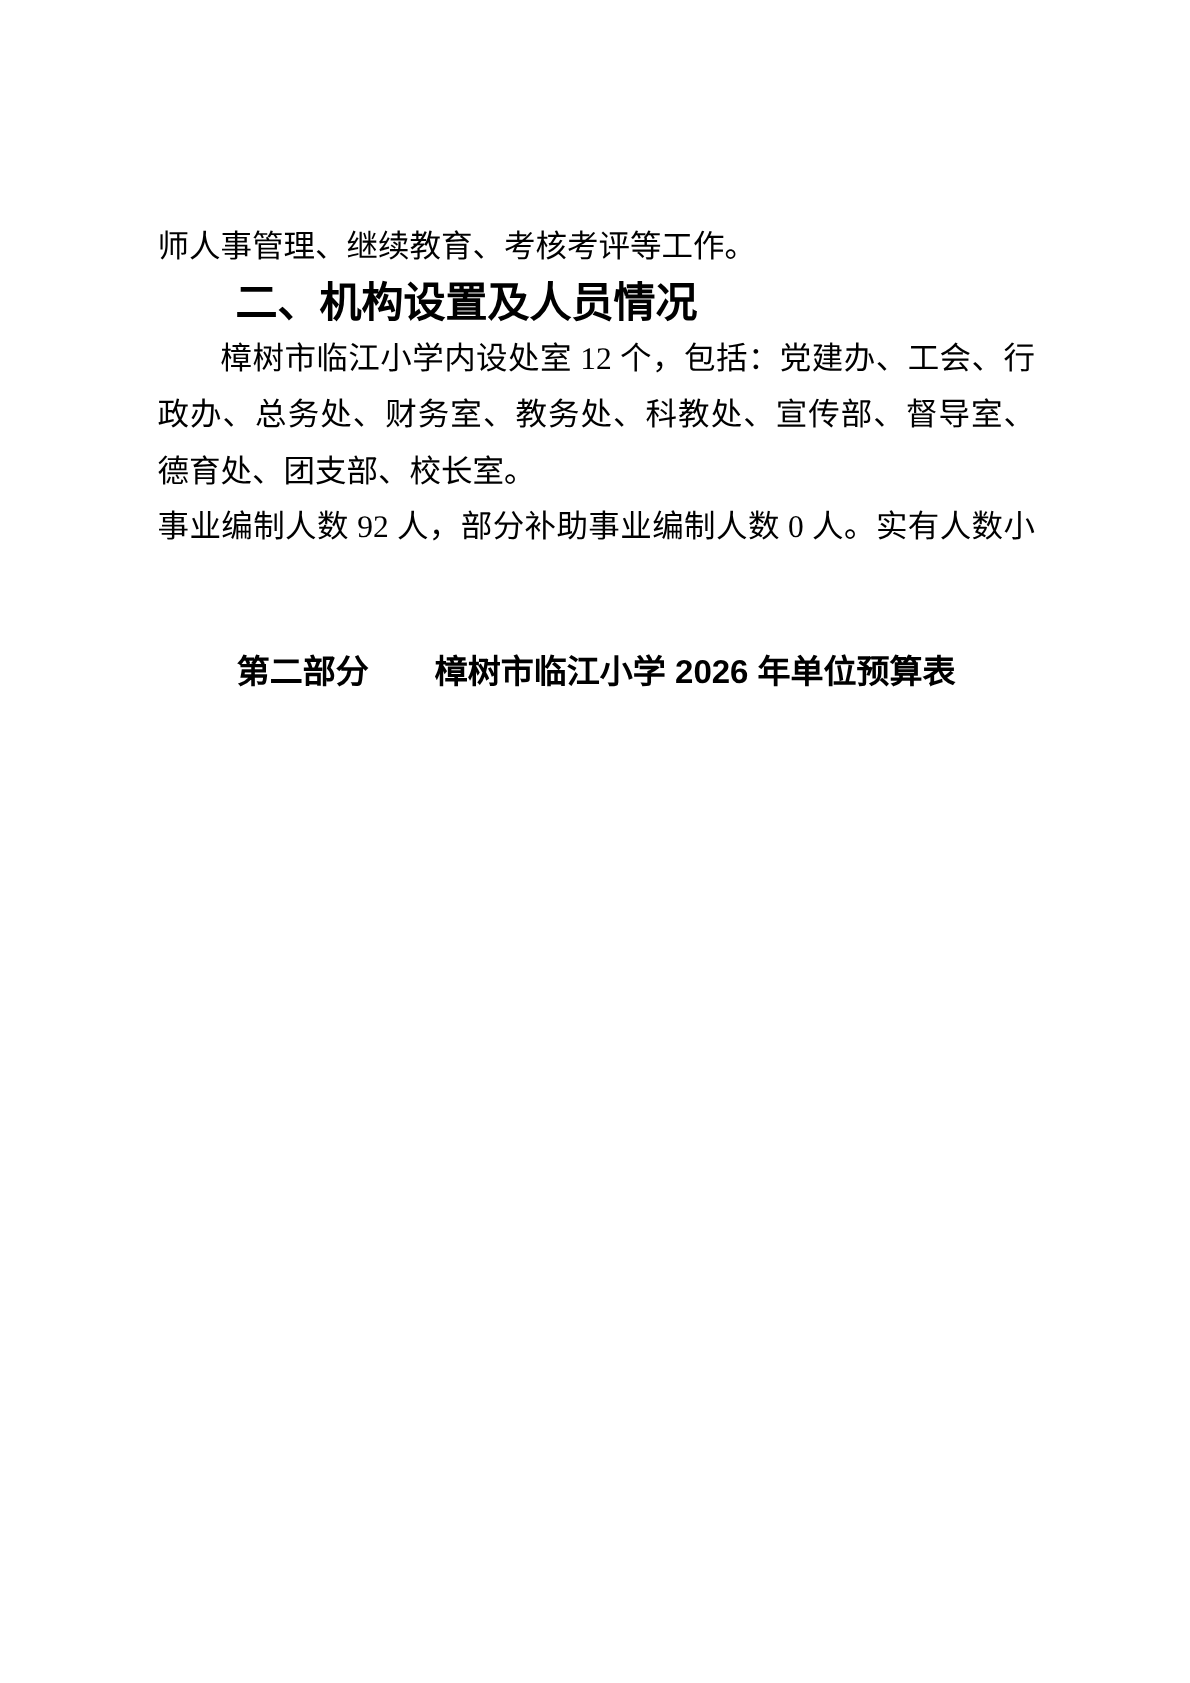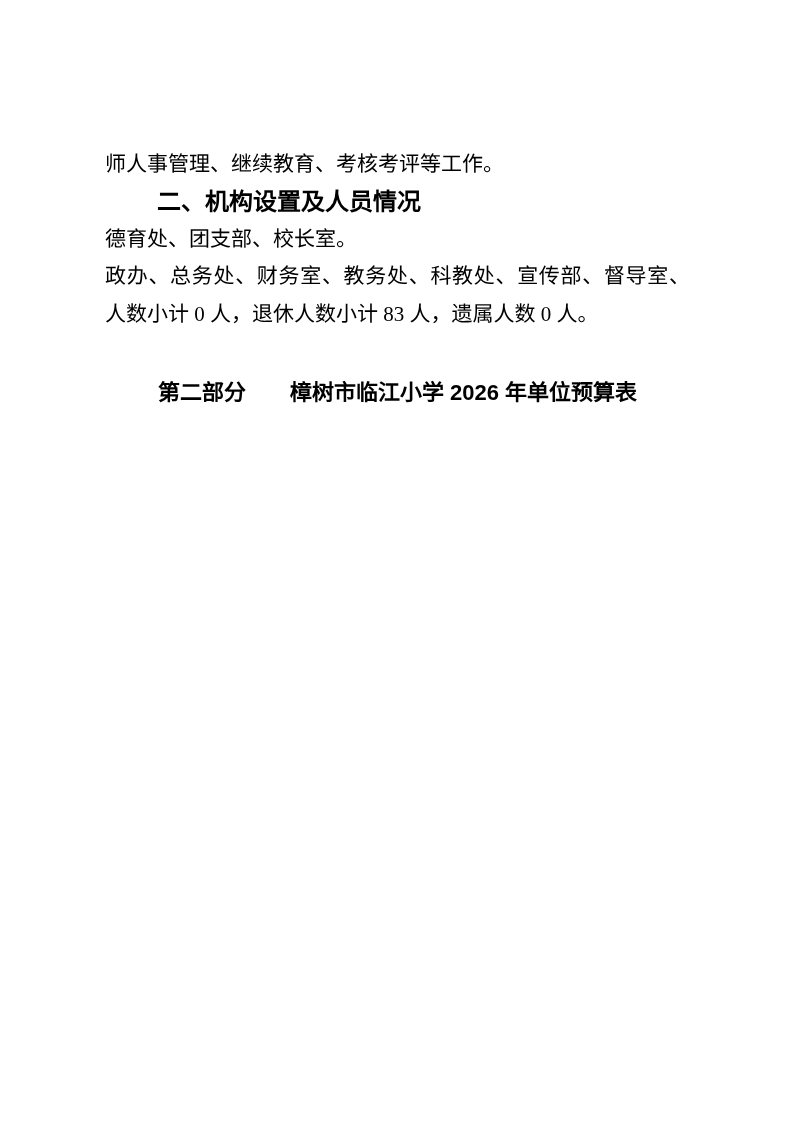--- a/index.html
+++ b/index.html
@@ -30,41 +30,42 @@
     text-align-last: justify;
     white-space: normal;
   }
   .line.end {
     text-align-last: left;
   }
   .line.indent {
     text-indent: 42px;
   }
   .heading {
-    font-size: 24px;
+    font-size: 28px;
     line-height: 37.4px;
     font-weight: 700;
     font-family: "Liberation Sans", "DejaVu Sans", sans-serif;
     text-indent: 52px;
   }
   .part-title {
-    margin-top: 40px;
+    margin-top: 58px;
     font-size: 22px;
     line-height: 40px;
     font-weight: 700;
     font-family: "Liberation Sans", "DejaVu Sans", sans-serif;
     text-align: center;
     text-align-last: center;
   }
 </style>
 </head>
 <body>
 
 <div class="page">
   <div class="content">
     <div class="line end">师人事管理、继续教育、考核考评等工作。</div>
     <div class="heading">二、机构设置及人员情况</div>
+    <div class="line indent">樟树市临江小学内设处室 12 个，包括：党建办、工会、行</div>
+    <div class="line">政办、总务处、财务室、教务处、科教处、宣传部、督导室、</div>
     <div class="line end">德育处、团支部、校长室。</div>
-    <div class="line">政办、总务处、财务室、教务处、科教处、宣传部、督导室、</div>
-    <div class="line end">人数小计 0 人，退休人数小计 83 人，遗属人数 0 人。</div>
+    <div class="line">事业编制人数 92 人，部分补助事业编制人数 0 人。实有人数小</div>
     <div class="part-title">第二部分　　樟树市临江小学 2026 年单位预算表</div>
   </div>
 </div>
 
 </body></html>

